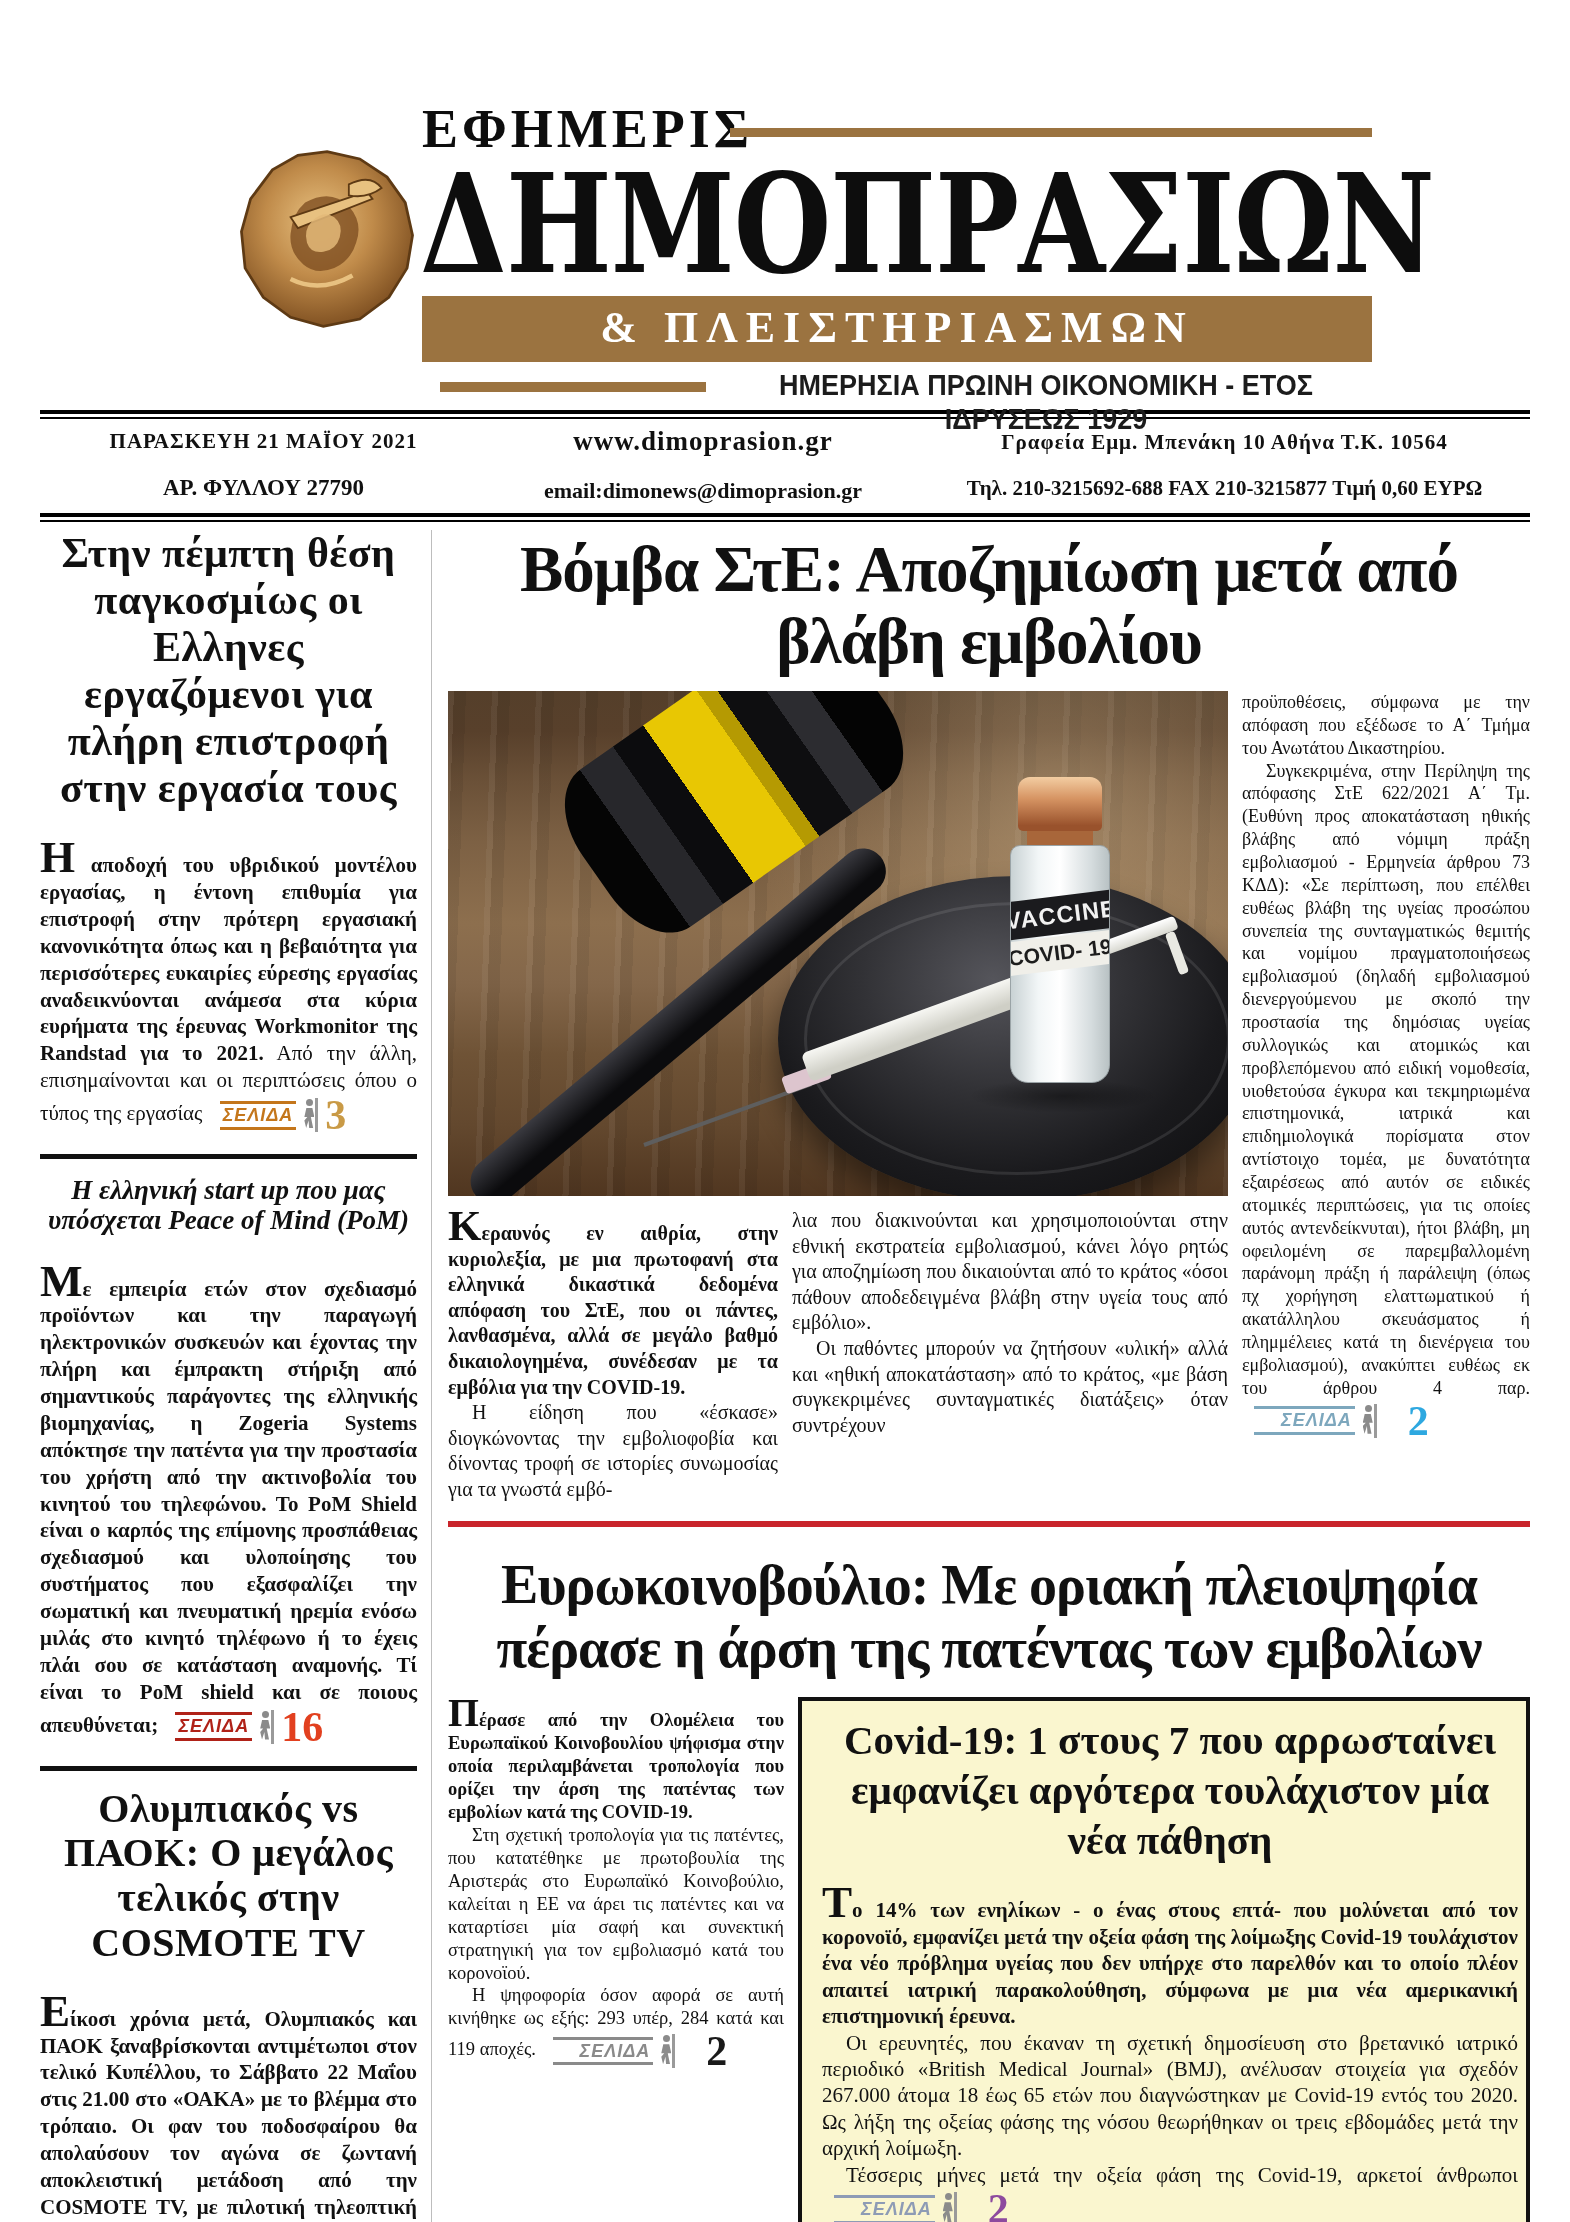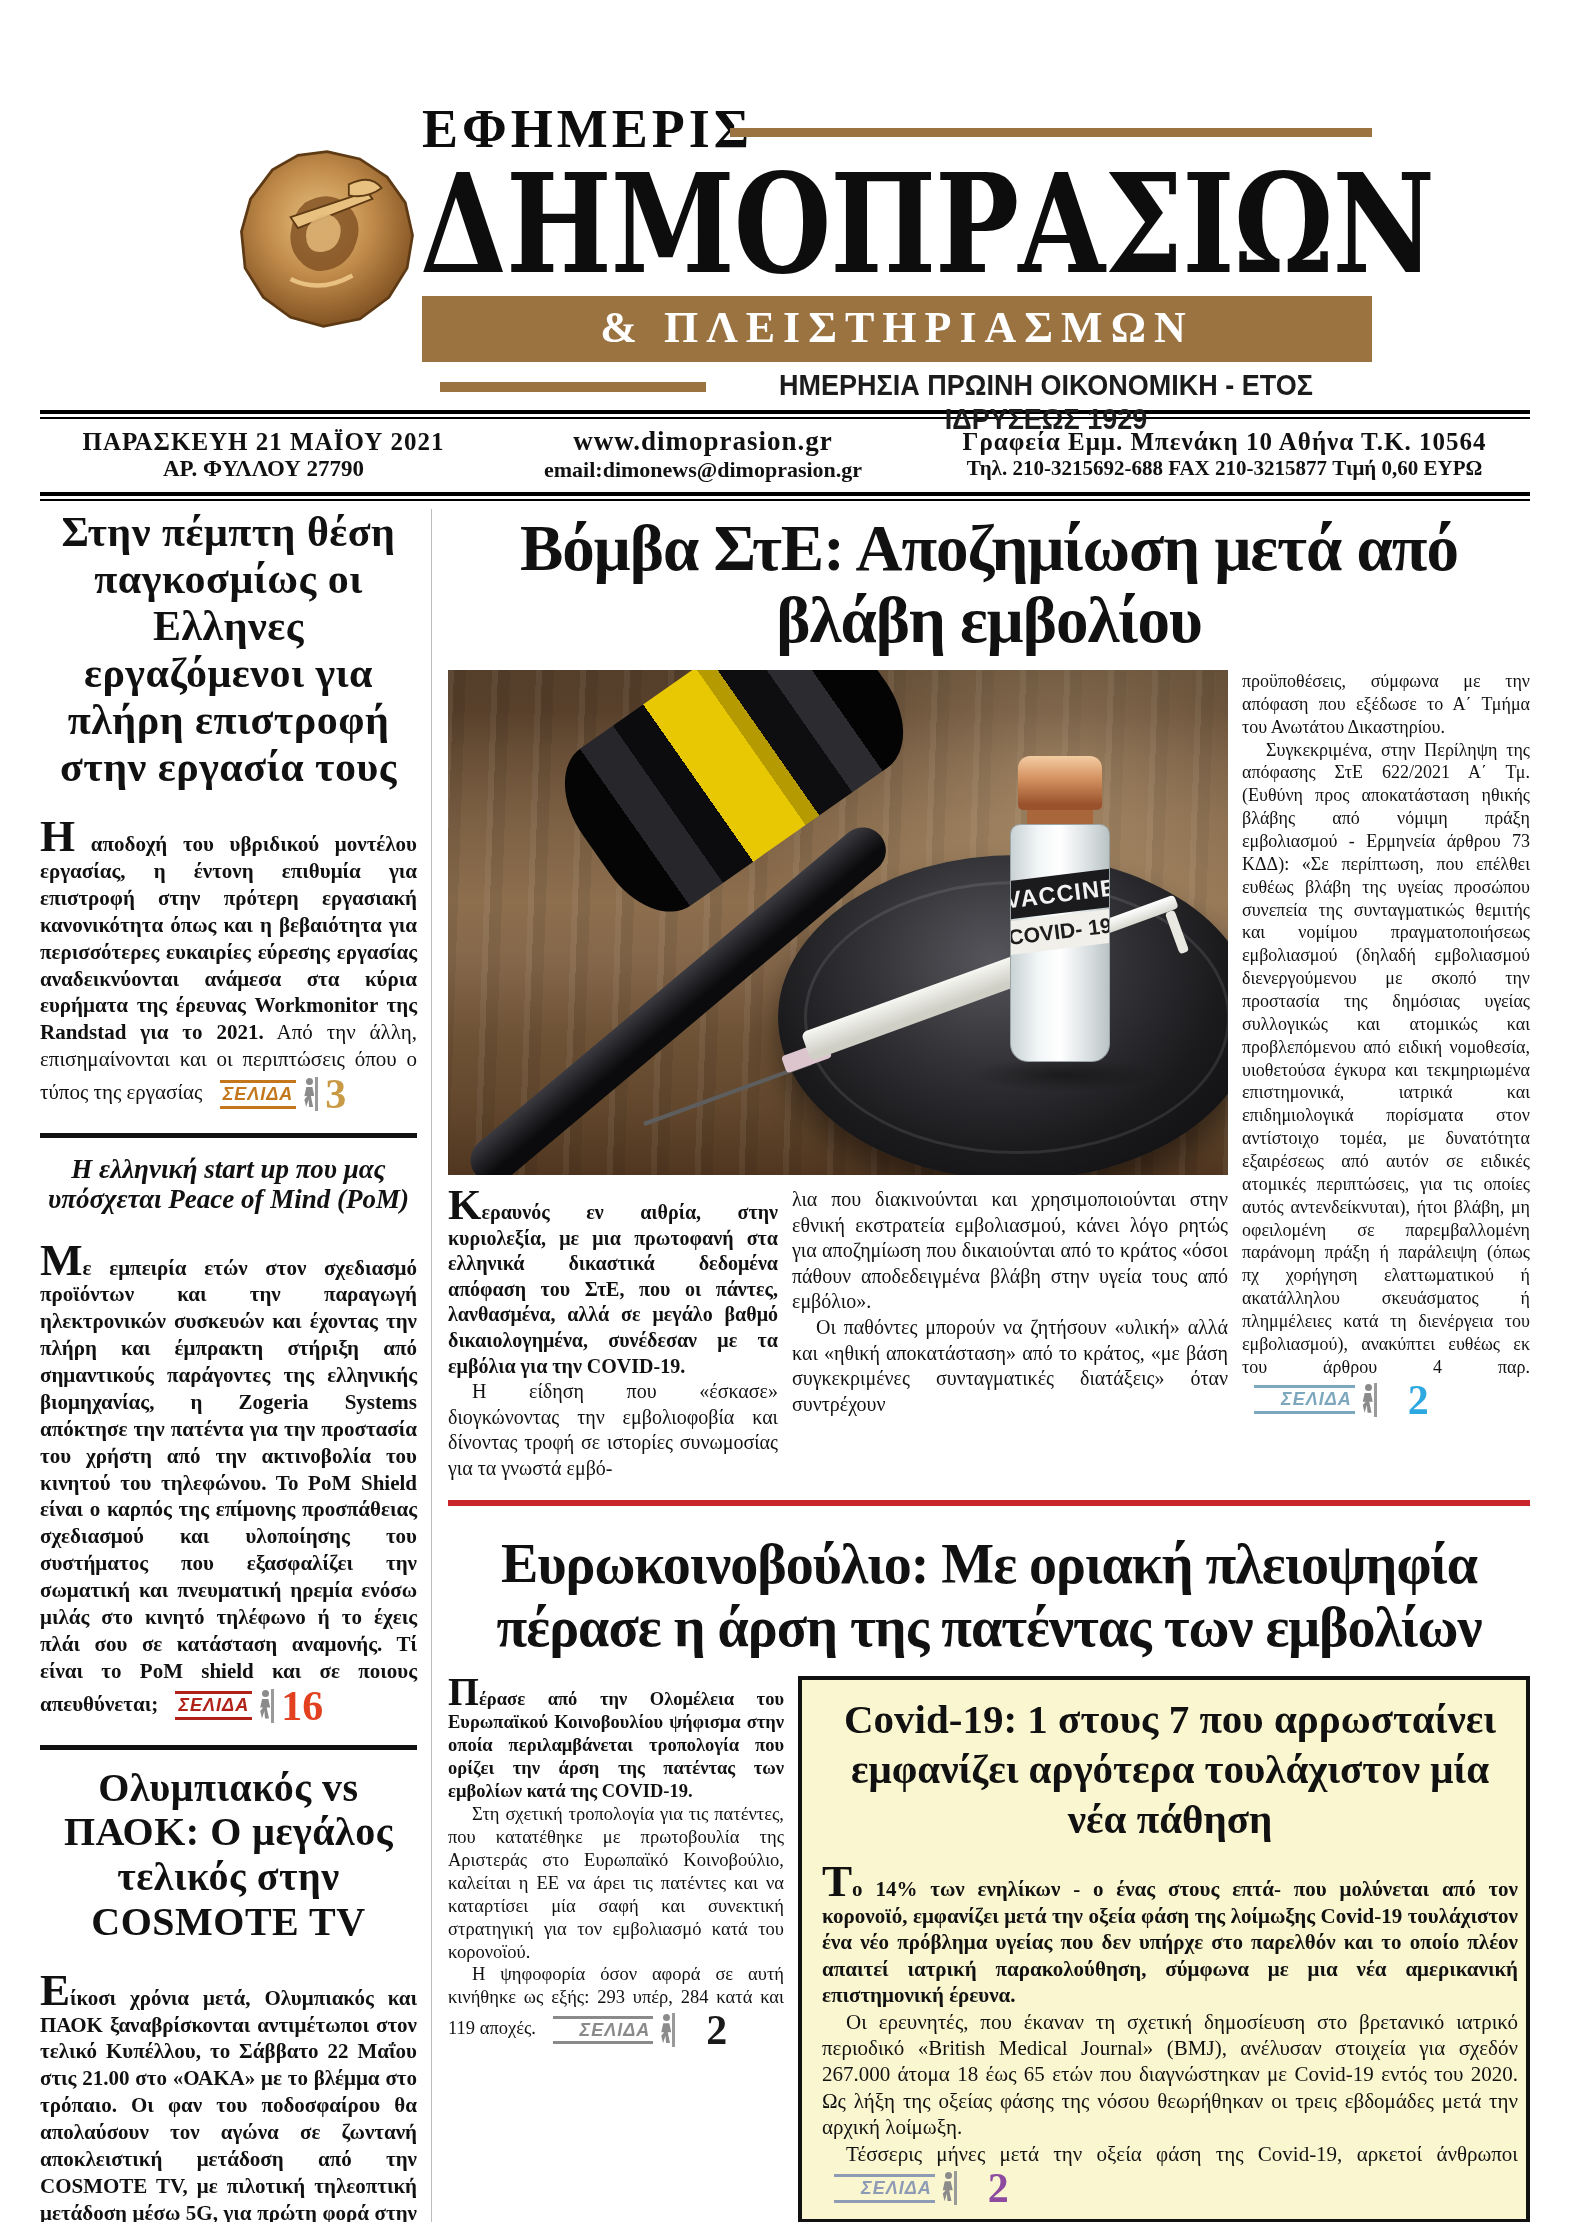--- a/index.html
+++ b/index.html
@@ -18,22 +18,22 @@
   .tagline-line { position:absolute; left:400px; top:12px; width:266px; height:10px; background:#9b7340; }
   .tagline { position:absolute; left:680px; top:2px; width:652px; text-align:center; font-family:"Liberation Sans","DejaVu Sans",sans-serif; font-size:27px; font-weight:bold; color:#1c1c1c; transform:scaleY(1.1); }
 
   
   .rule-pair { height:9px; border-top:4px solid #000; border-bottom:2px solid #000; }
   .infobar { display:flex; align-items:center; padding:7px 0 9px 0; }
   .info-col { text-align:center; }
   .info-col.c1 { width:30%; }
   .info-col.c2 { width:29%; }
   .info-col.c3 { width:41%; }
-  .info-l1 { font-size:25px; font-weight:bold; letter-spacing:1px; }
-  .info-l2 { font-size:23px; font-weight:bold; }
+  .info-l1 { font-size:21px; font-weight:bold; letter-spacing:1px; }
+  .info-l2 { font-size:23px; font-weight:bold;margin-top:21px; }
   .c2 .info-l1 { font-size:27px; }
   .c2 .info-l2 { font-size:22px; }
   .c3 .info-l2 { font-size:21px; }
 
   
   .content { display:grid; grid-template-columns:392px 1fr; column-gap:16px; margin-top:8px; }
   .sidebar { border-right:1px solid #bdbdbd; padding-right:14px; }
   .main { min-width:0; }
 
   

